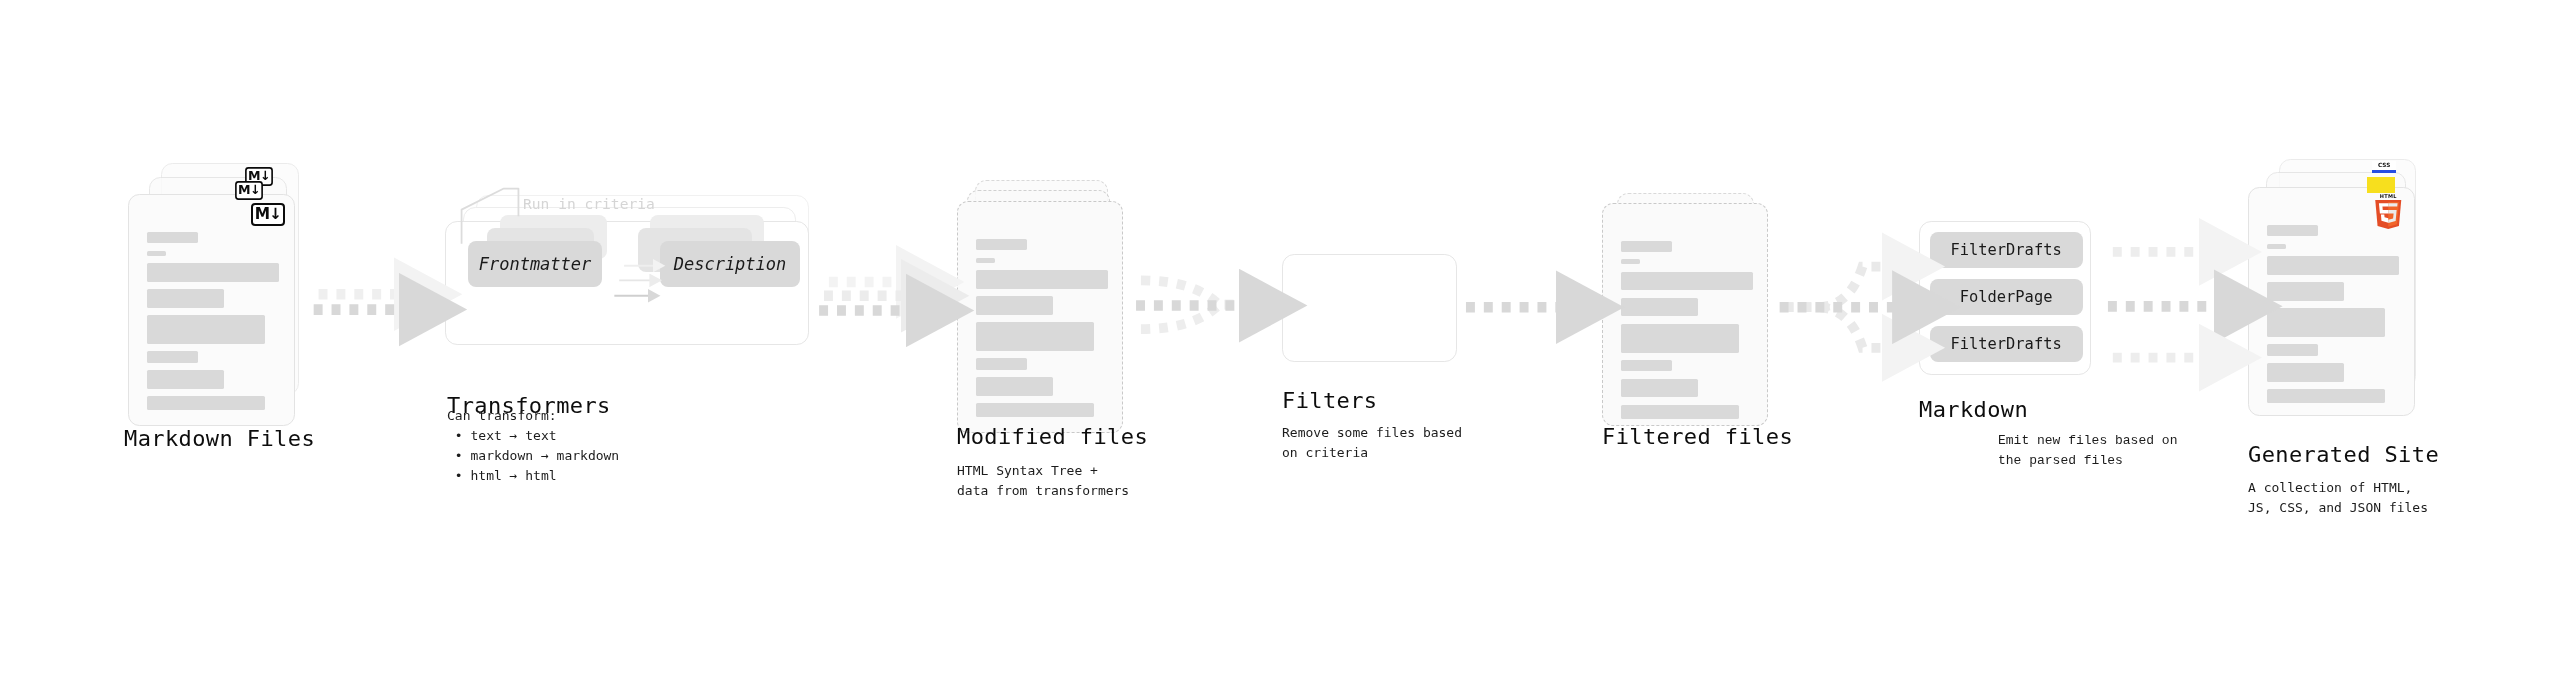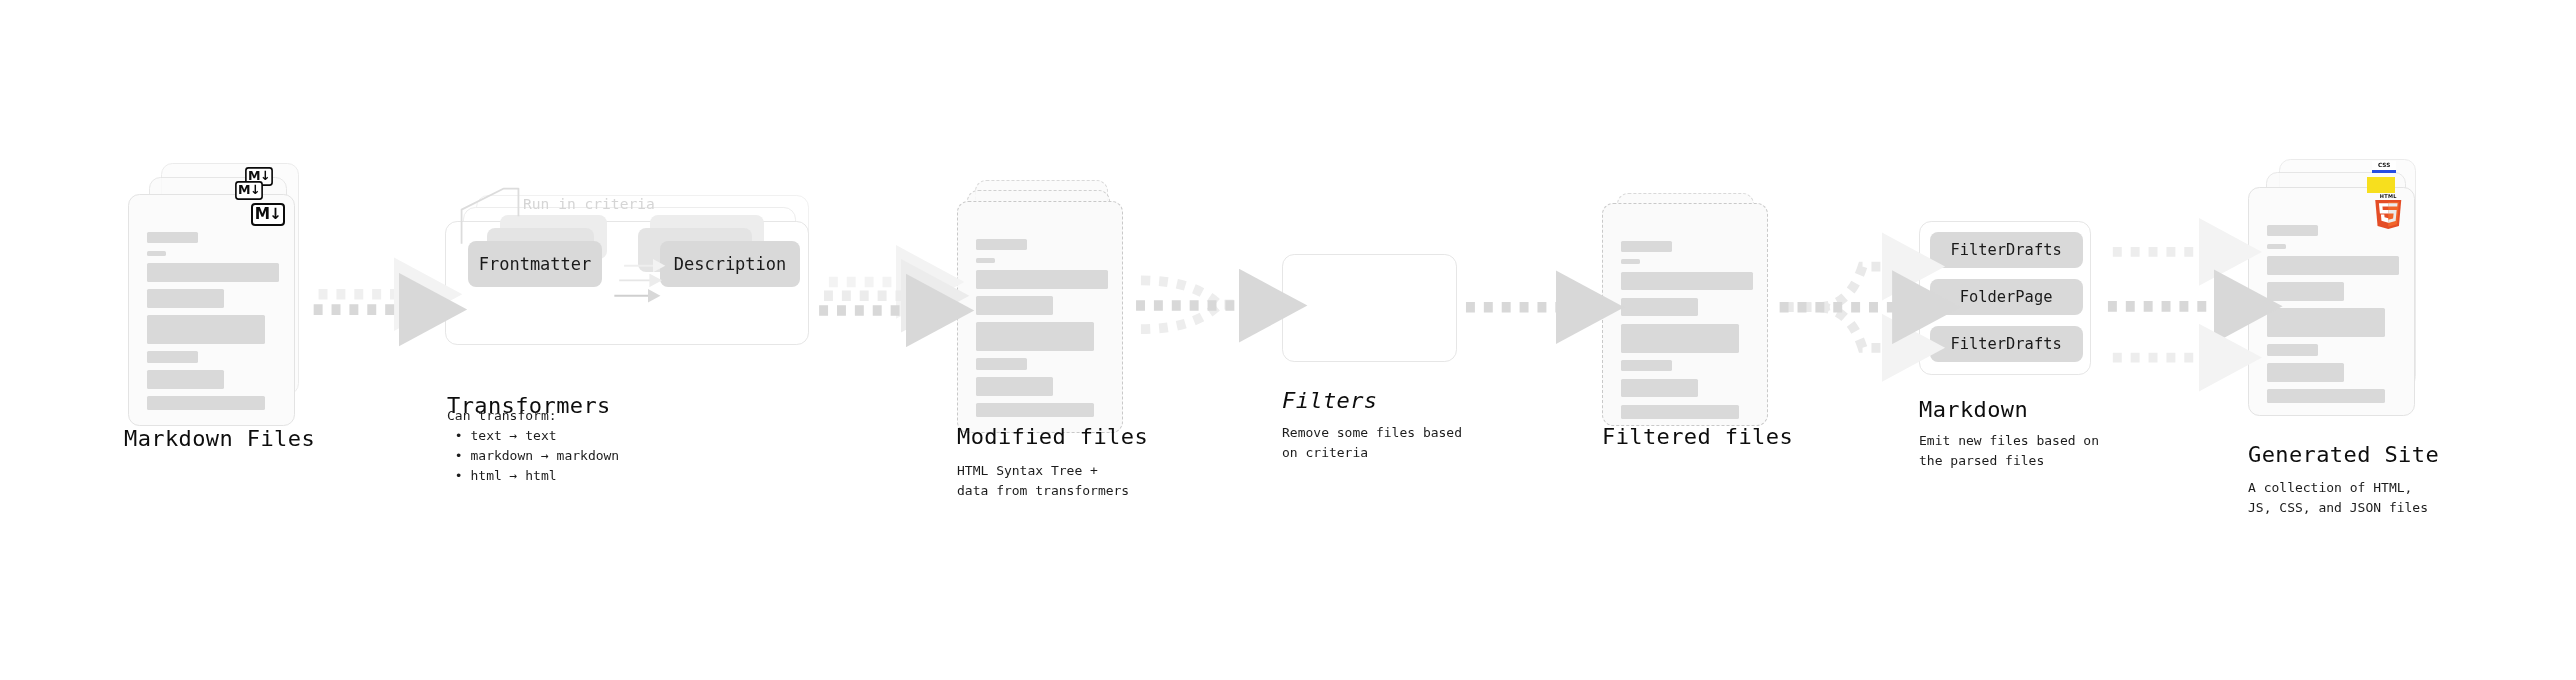--- a/index.html
+++ b/index.html
@@ -148,21 +148,21 @@
         <span>M↓</span>
       </div>
       <div class="md-badge sm" style="left:104px; top:16.3px;">
         <span>M↓</span>
       </div>
     </div>
   </div>
   <div class="title" style="left:124px; top:426px;">Markdown Files</div>
 
   <div class="node" style="left:445px; top:195px;">
-    <div style="position:relative; width:390px; height:163px;">
+    <div style="position:relative; width:390px; height:163px;font-style:italic;">
       <div class="groupbox g3" style="left:31px; top:0px; width:333px; height:122px;"></div>
       <div class="groupbox g2" style="left:18px; top:12.2px; width:333px; height:122px;"></div>
       <div class="groupbox" style="left:0px; top:26px; width:364px; height:124px;"></div>
 
       <div class="pill f3" style="left:55px; top:20.3px; width:107px; height:44px;"></div>
       <div class="pill f3" style="left:205px; top:20.3px; width:114px; height:44px;"></div>
       <div class="pill f2" style="left:42px; top:32.5px; width:107px; height:44px;"></div>
       <div class="pill f2" style="left:193px; top:32.5px; width:114px; height:44px;"></div>
 
       <div class="pill" style="left:23px; top:46px; width:134px; height:46px;">Frontmatter</div>
@@ -196,21 +196,21 @@
   </div>
   <div class="title" style="left:957px; top:424px;">Modified files</div>
   <div class="sub" style="left:957px; top:461px;">HTML Syntax Tree +
 data from transformers</div>
 
   <div class="node" style="left:1282px; top:254px;">
     <div style="position:relative; width:179px; height:114px;">
       <div class="groupbox" style="left:0px; top:0px; width:175px; height:108px;"></div>
     </div>
   </div>
-  <div class="title" style="left:1282px; top:388px;font-style:italic;">Filters</div>
+  <div class="title" style="left:1282px; top:388px;">Filters</div>
   <div class="sub" style="left:1282px; top:423px;">Remove some files based
 on criteria</div>
 
   <div class="node" style="left:1602px; top:193px;">
     <div class="doc-stack" style="width:179px; height:244px;">
       <div class="doc-card dashed ghost1" style="left:14.6px; top:0px; width:137px; height:213px;"></div>
       <div class="doc-card dashed" style="left:0px; top:9.8px; width:166px; height:223px;">
         <div class="doc-lines">
           <div class="dl" style="width:51px;height:11.4px;"></div>
           <div class="dl" style="width:18.7px;height:4.9px;"></div>
@@ -228,21 +228,21 @@
 
   <div class="node" style="left:1919px; top:221px;">
     <div style="position:relative; width:195px; height:163px;">
       <div class="groupbox" style="left:0px; top:0px; width:172px; height:154px;"></div>
       <div class="pill" style="left:10.6px; top:10.6px; width:153px; height:36px; font-size:15.4px;">FilterDrafts</div>
       <div class="pill" style="left:10.6px; top:58px; width:153px; height:36px; font-size:15.4px;">FolderPage</div>
       <div class="pill" style="left:10.6px; top:105px; width:153px; height:36px; font-size:15.4px;">FilterDrafts</div>
     </div>
   </div>
   <div class="title" style="left:1919px; top:397px;">Markdown</div>
-  <div class="sub" style="left:1919px; top:431px;">Emit new files based on
+  <div class="sub" style="left:1998px; top:431px;font-family:Liberation Mono, monospace;">Emit new files based on
 the parsed files</div>
 
   <div class="node" style="left:2248px; top:159px;">
     <div class="doc-stack" style="width:195px; height:276px;">
       <div class="doc-card ghost1" style="left:31px; top:0px; width:137px; height:229px;"></div>
       <div class="doc-card ghost2" style="left:18px; top:13px; width:140px; height:229px;"></div>
       <div class="doc-card" style="left:0px; top:28px; width:167px; height:229px;">
 
         <div class="html5" style="right:9.8px; top:4.9px;">
           <svg viewBox="0 0 64 74" width="32.5" height="37" aria-hidden="true">

